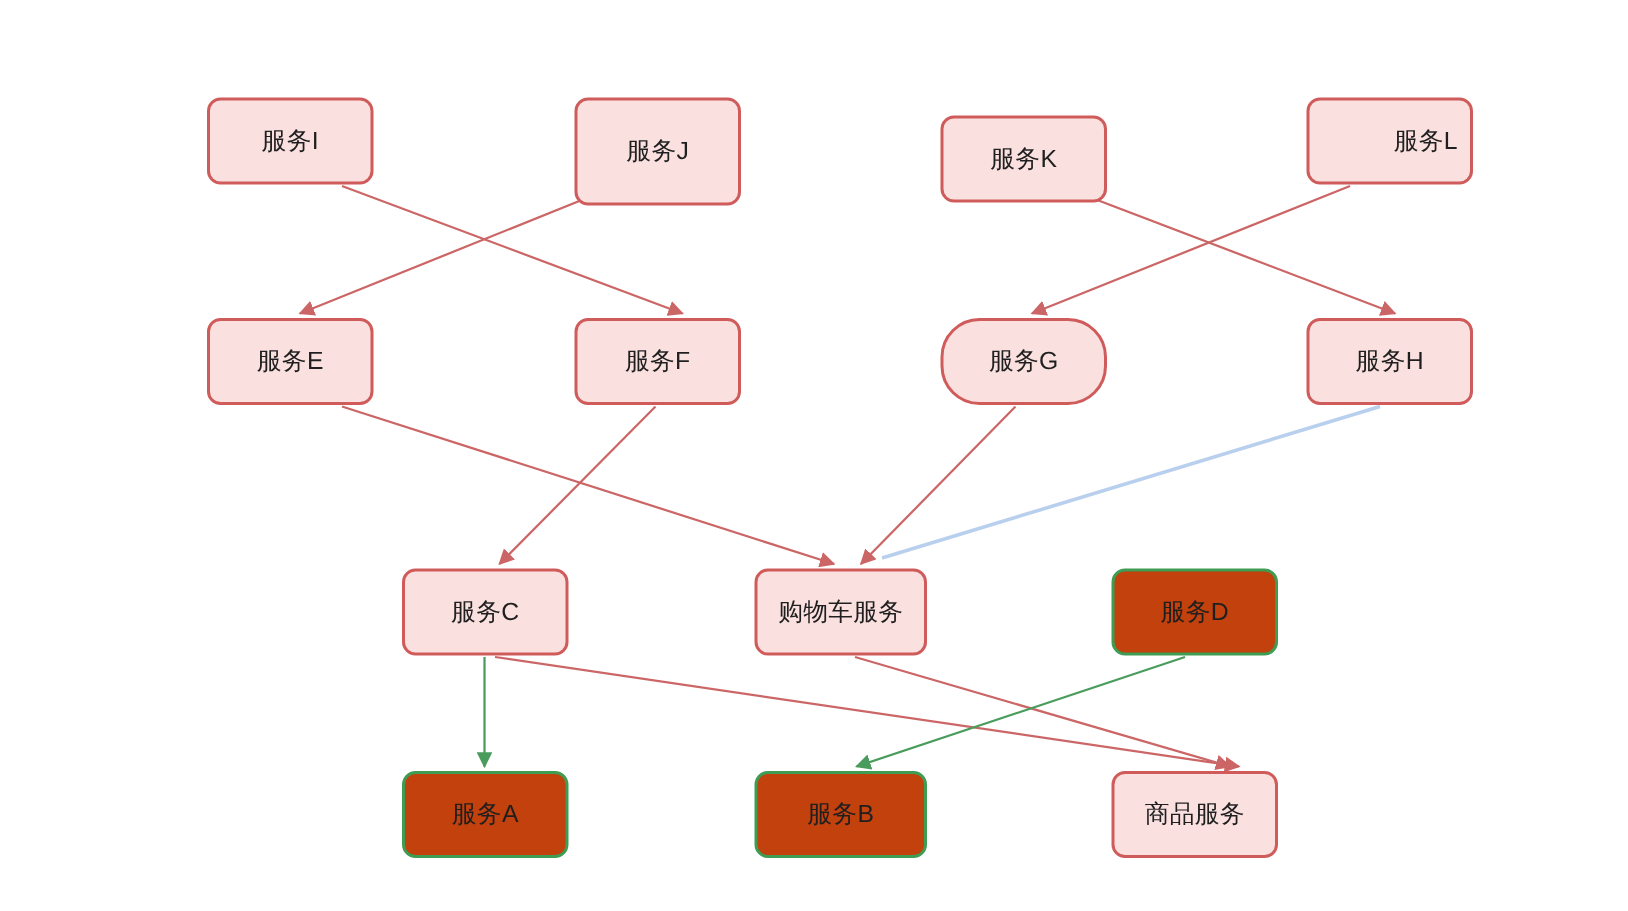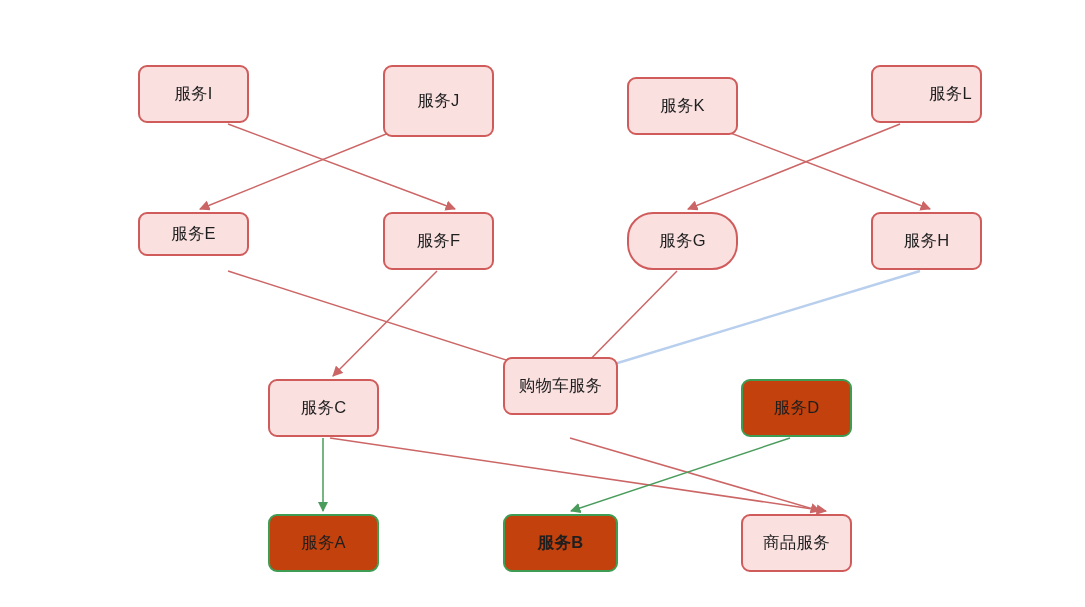--- a/index.html
+++ b/index.html
@@ -92,45 +92,45 @@
       </div>
       <div class="node red" style="left: 383px; top: 65px; width: 111px; height: 72px;">
         <span class="node-label">服务J</span>
       </div>
       <div class="node red" style="left: 627px; top: 77px; width: 111px; height: 58px;">
         <span class="node-label">服务K</span>
       </div>
       <div class="node red" style="left: 871px; top: 65px; width: 111px; height: 58px; padding-left: 48px;">
         <span class="node-label">服务L</span>
       </div>
-      <div class="node red" style="left: 138px; top: 212px; width: 111px; height: 44px;">
+      <div class="node red" style="left: 138px; top: 212px; width: 111px; height: 58px;">
         <span class="node-label">服务E</span>
       </div>
       <div class="node red" style="left: 383px; top: 212px; width: 111px; height: 58px;">
         <span class="node-label">服务F</span>
       </div>
       <div class="node red" style="left: 627px; top: 212px; width: 111px; height: 58px; border-radius: 26px;">
         <span class="node-label">服务G</span>
       </div>
       <div class="node red" style="left: 871px; top: 212px; width: 111px; height: 58px;">
         <span class="node-label">服务H</span>
       </div>
       <div class="node red" style="left: 268px; top: 379px; width: 111px; height: 58px;">
         <span class="node-label">服务C</span>
       </div>
-      <div class="node red" style="left: 503px; top: 357px; width: 115px; height: 58px;">
+      <div class="node red" style="left: 503px; top: 379px; width: 115px; height: 58px;">
         <span class="node-label">购物车服务</span>
       </div>
       <div class="node green" style="left: 741px; top: 379px; width: 111px; height: 58px;">
         <span class="node-label">服务D</span>
       </div>
       <div class="node green" style="left: 268px; top: 514px; width: 111px; height: 58px;">
         <span class="node-label">服务A</span>
       </div>
-      <div class="node green" style="left: 503px; top: 514px; width: 115px; height: 58px; font-weight: bold;">
+      <div class="node green" style="left: 503px; top: 514px; width: 115px; height: 58px;">
         <span class="node-label">服务B</span>
       </div>
       <div class="node red" style="left: 741px; top: 514px; width: 111px; height: 58px; align-items: center;">
         <span class="node-label">商品服务</span>
       </div>
     </div>
 
 </div>
 
 </body></html>

